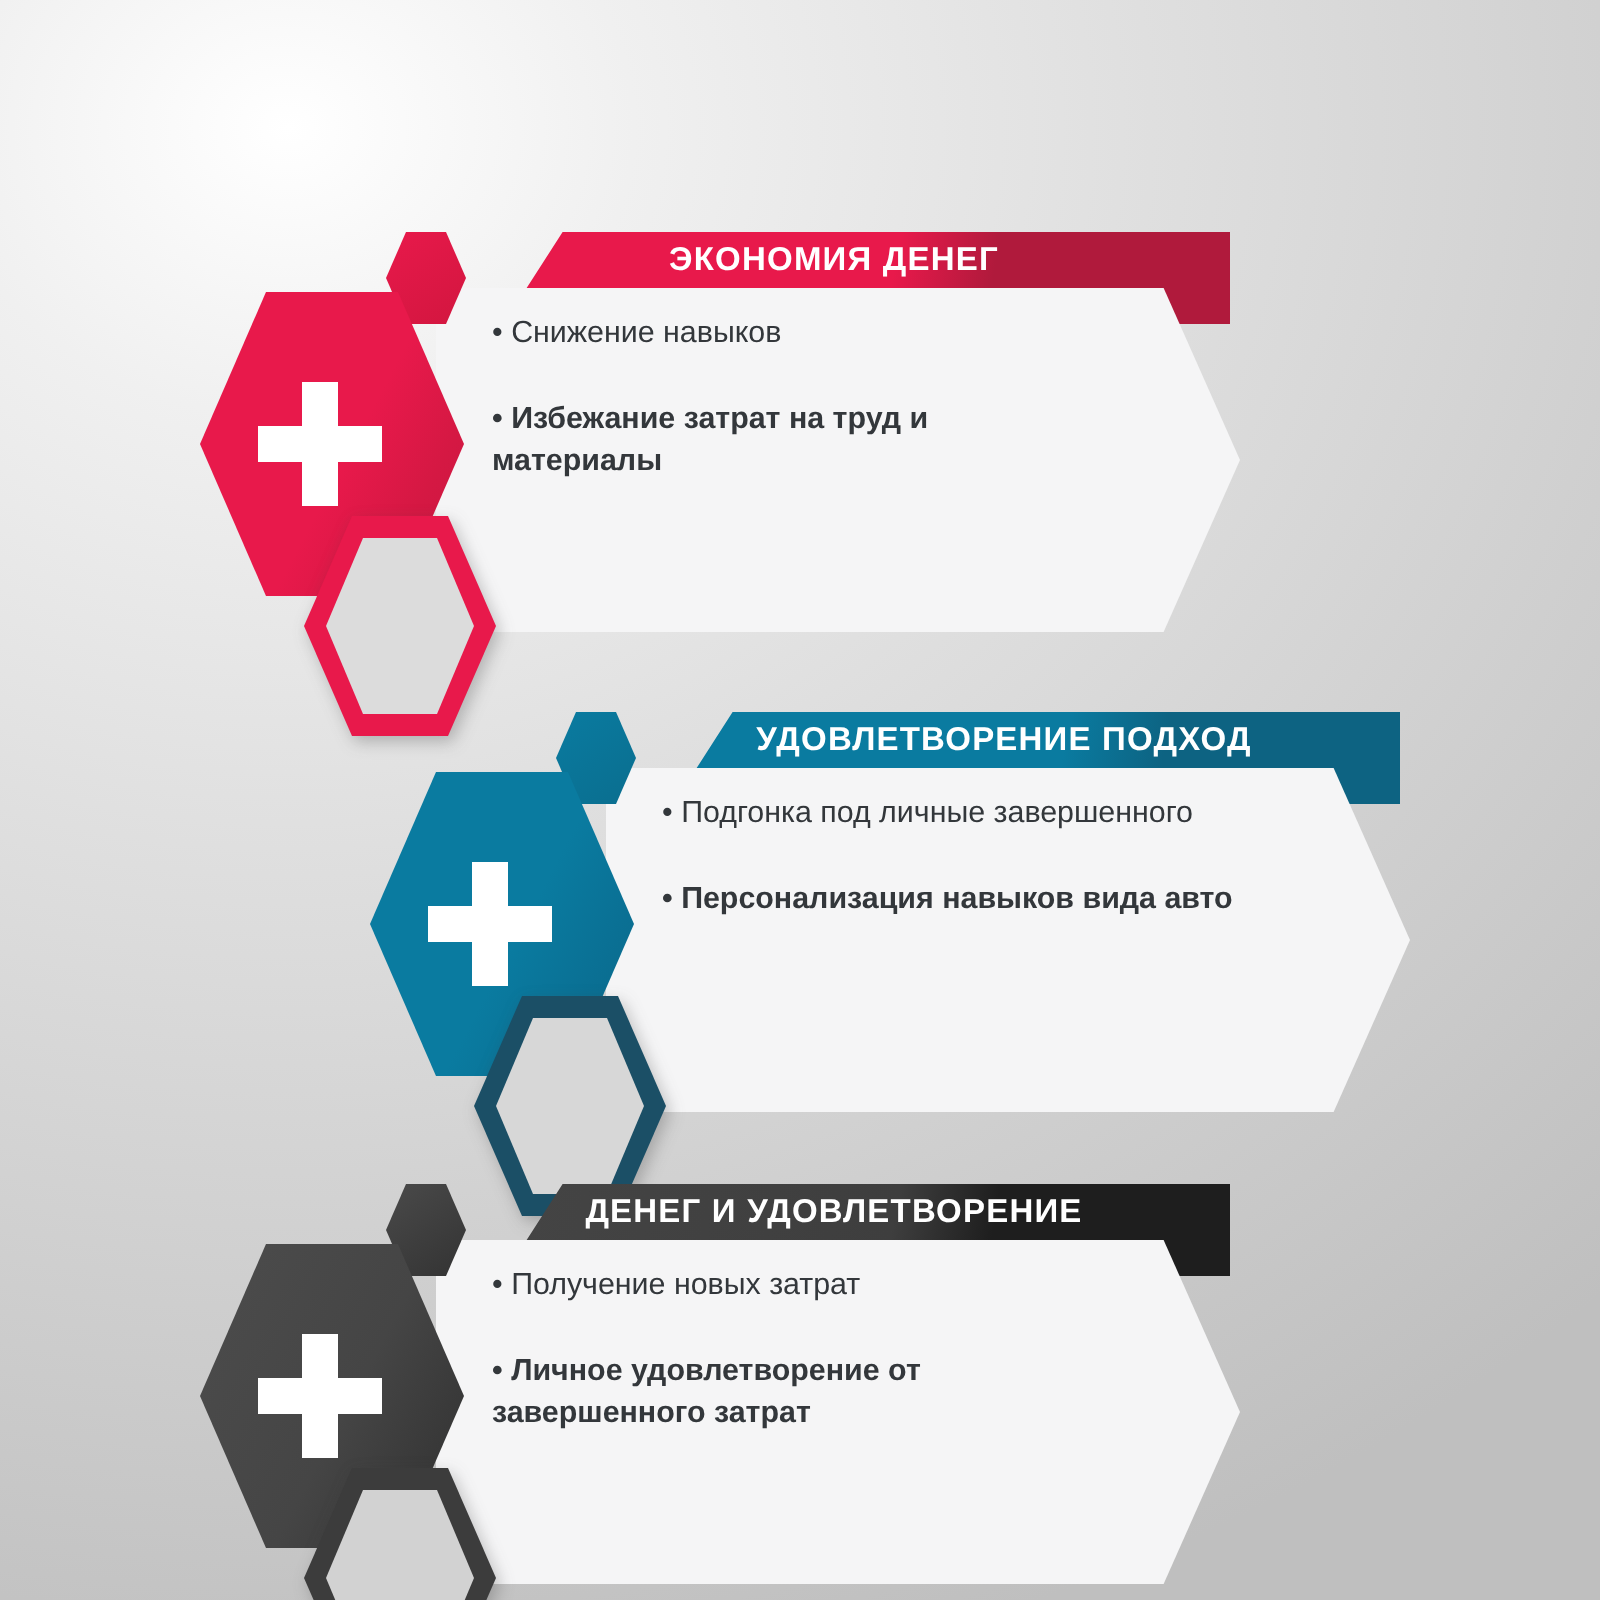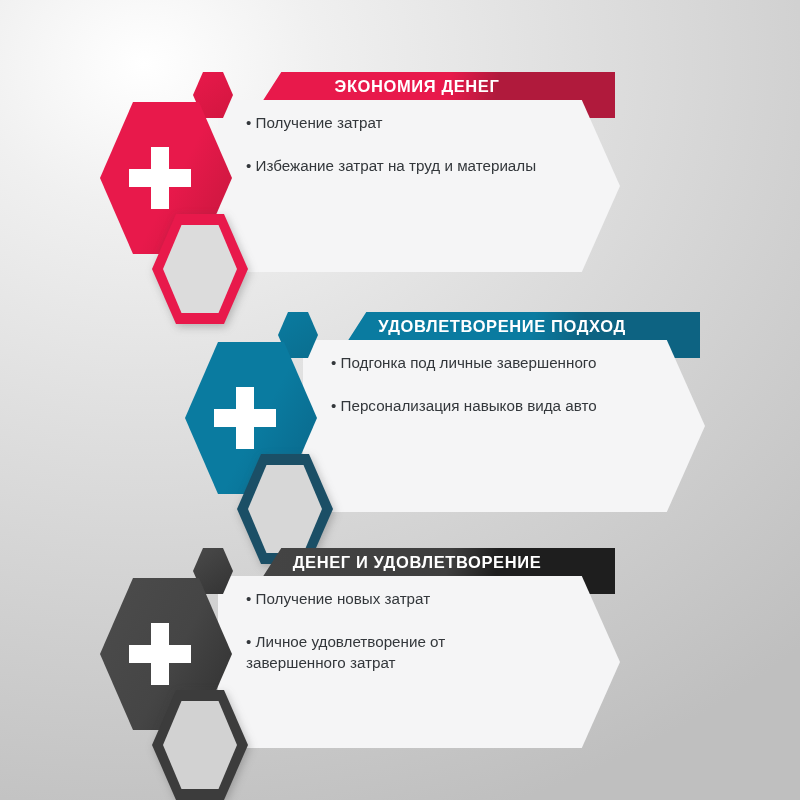--- a/index.html
+++ b/index.html
@@ -19,20 +19,21 @@
     height: 800px;
     background:
       radial-gradient(ellipse 120% 100% at 18% 8%, #ffffff 0%, #f0f0f0 18%, #dfdfdf 45%, #cfcfcf 72%, #bfbfbf 100%);
     overflow: hidden;
   }
 
   .section {
     position: absolute;
     width: 560px;
     height: 230px;
+    margin-top: 44px;
   }
 
   
   .panel {
     position: absolute;
     left: 118px;
     top: 28px;
     width: 402px;
     height: 172px;
     background: #f5f5f6;
@@ -151,21 +152,21 @@
     left: 146px;
     top: 40px;
     width: 300px;
   }
   .bullet {
     color: #33373b;
     font-size: 15.2px;
     line-height: 21px;
     margin-bottom: 22px;
   }
-  .bullet:last-child { margin-bottom: 0; }
+  .bullet:last-child { margin-bottom: 0; font-weight: bold; }
   .bullet .dot {
     color: #33373b;
   }
 </style>
 </head>
 <body>
 
 <div id="stage">
 
   <div class="section" style="left:100px; top:72px;">
@@ -187,21 +188,21 @@
     </div>
 
     <div class="hex-outline">
       <div class="ring-outer" style="background:#E8194B;"></div>
       <div class="ring-inner" style="background:#dcdcdc;"></div>
     </div>
 
     <div class="bullets">
       <div class="bullet">
         <span class="dot">•</span>
-        <span>Получение затрат</span>
+        <span>Снижение навыков</span>
       </div>
       <div class="bullet">
         <span class="dot">•</span>
         <span>Избежание затрат на труд и материалы</span>
       </div>
     </div>
   </div>
 
   <div class="section" style="left:185px; top:312px;">
 

